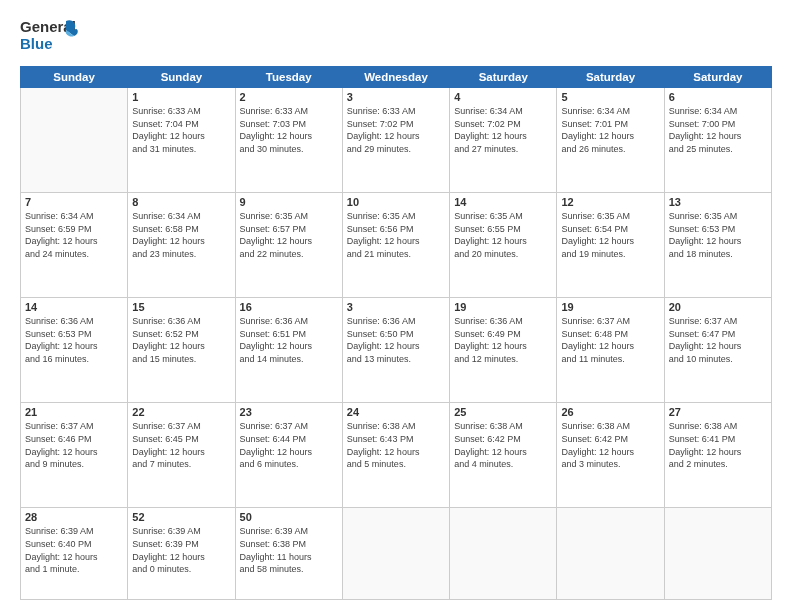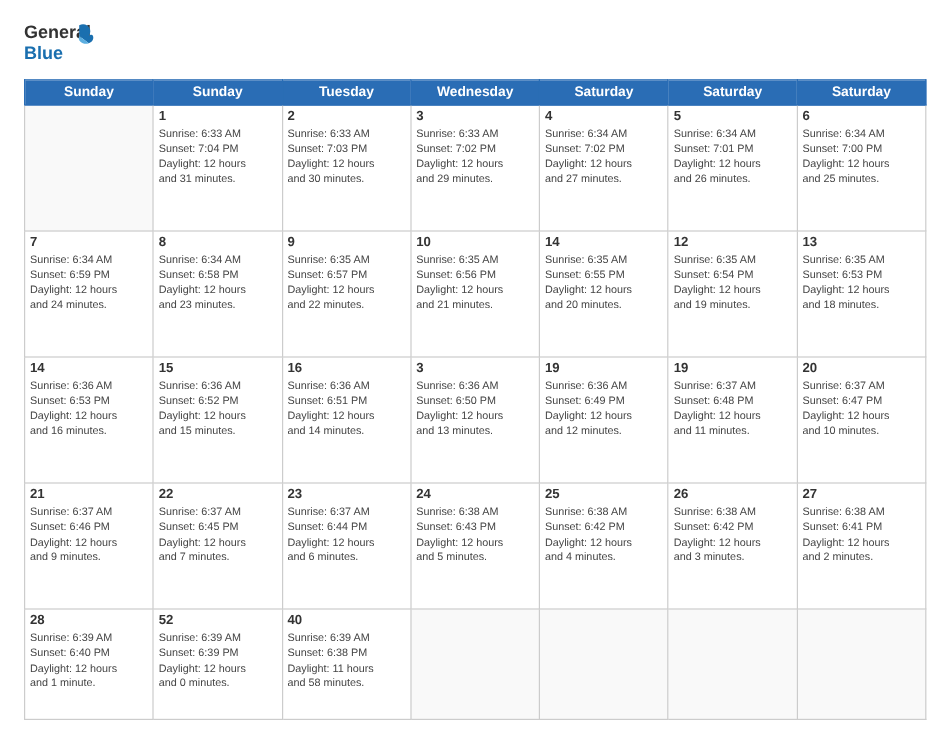--- a/index.html
+++ b/index.html
@@ -325,21 +325,21 @@
 and 1 minute.</div>
           </td>
           <td>
             <span class="day-num">52</span>
             <div class="day-info" style="white-space: pre-line;">Sunrise: 6:39 AM
 Sunset: 6:39 PM
 Daylight: 12 hours
 and 0 minutes.</div>
           </td>
           <td>
-            <span class="day-num">40</span>
+            <span class="day-num">50</span>
             <div class="day-info" style="white-space: pre-line;">Sunrise: 6:39 AM
 Sunset: 6:38 PM
 Daylight: 11 hours
 and 58 minutes.</div>
           </td>
           <td class="empty-cell"></td>
           <td class="empty-cell"></td>
           <td class="empty-cell"></td>
           <td class="empty-cell"></td>
         </tr>

